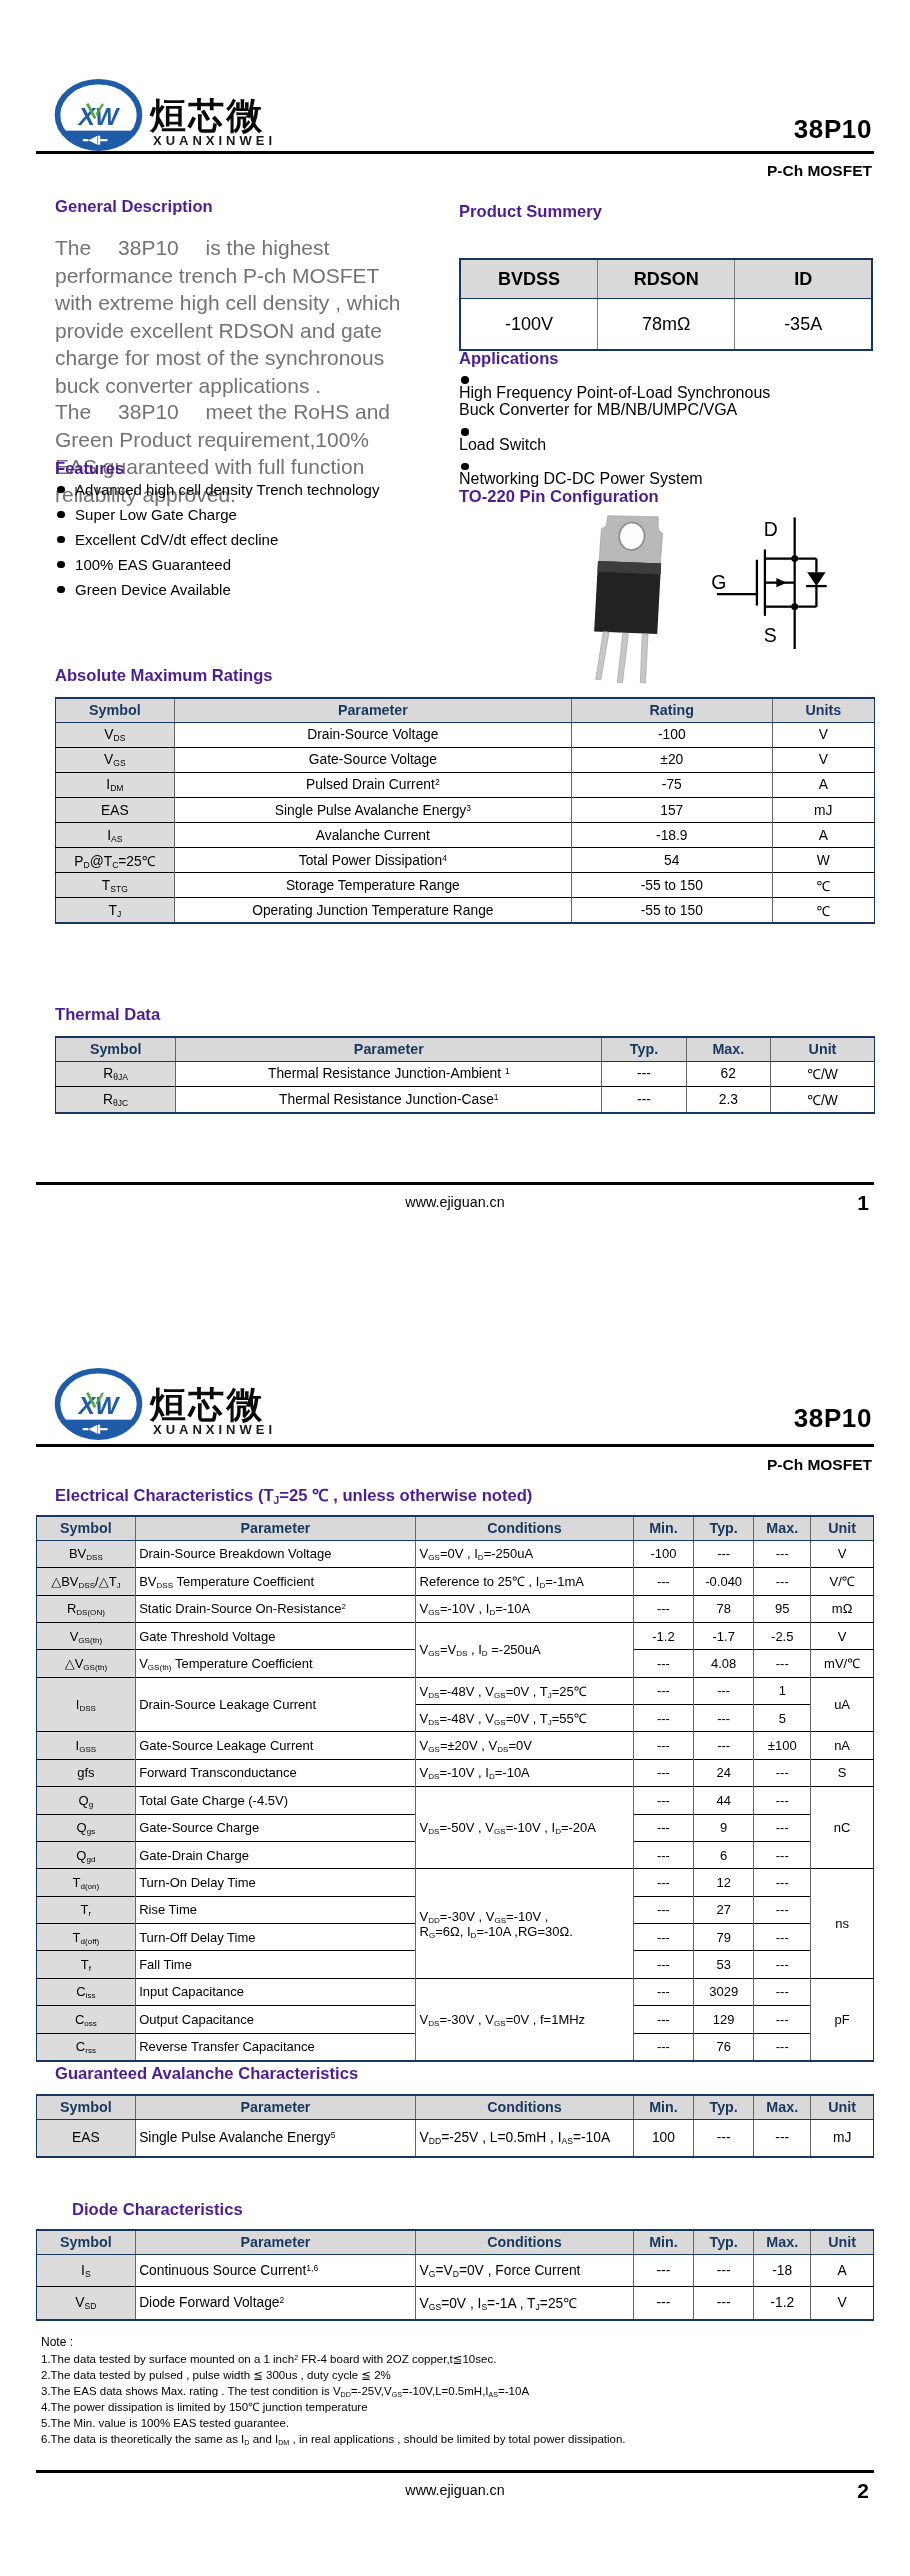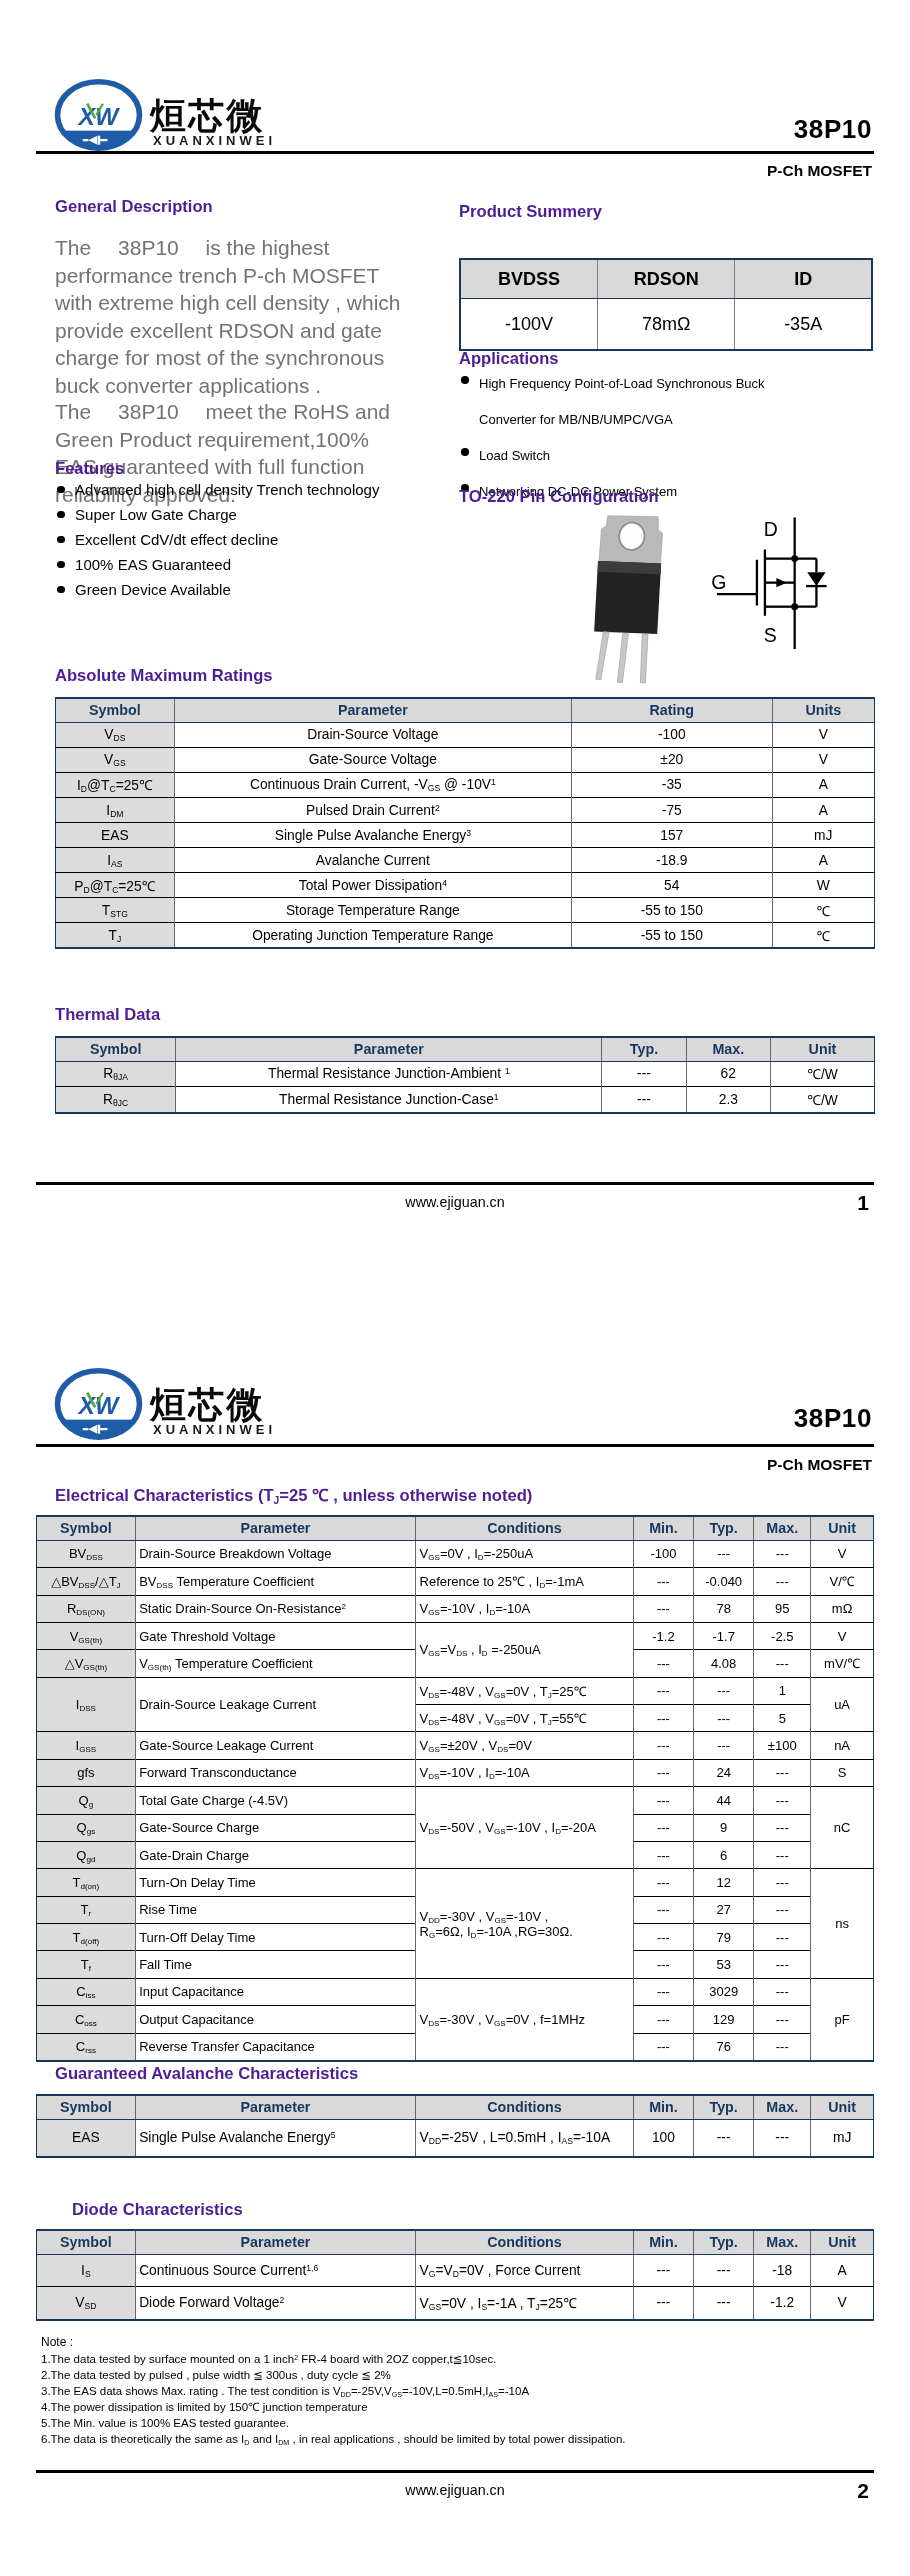--- a/index.html
+++ b/index.html
@@ -14,21 +14,21 @@
   .frule{background:#000;height:3.4px;}
   sub{font-size:62%;vertical-align:-0.25em;line-height:0;}
   sup{font-size:62%;vertical-align:0.45em;line-height:0;}
   
   .logo-zh{font-size:36px;font-weight:bold;letter-spacing:2.3px;color:#0a0a0a;}
   .logo-en{font-size:13px;font-weight:bold;letter-spacing:4px;color:#1a1a1a;}
   
   .body-text{font-size:21px;line-height:27.5px;color:#737373;}
   .blist{list-style:none;margin:0;padding:0;}
   .blist li{display:flex;align-items:flex-start;font-size:15px;line-height:25px;}
-  .blist.apps li{font-size:13px;line-height:36px;margin-bottom:0px;}
+  .blist.apps li{font-size:16px;line-height:17px;margin-bottom:0px;flex-direction:column;}
   .dot{width:7.5px;height:7.5px;border-radius:50%;background:#000;flex:0 0 7.5px;margin:8.6px 10.3px 0 2.3px;}
   .blist.apps .dot{margin-top:10.3px;}
   
   table{border-collapse:collapse;table-layout:fixed;}
   .sumtab{width:414px;border:2.3px solid #17375E;}
   .sumtab th{background:#D9D9D9;color:#000;font-size:18px;font-weight:bold;height:36px;border-bottom:1.7px solid #17375E;border-left:0.6px solid #7f7f7f;}
   .sumtab td{font-size:18px;text-align:center;height:48px;border-left:0.6px solid #7f7f7f;background:#fff;}
   .sumtab th:first-child,.sumtab td:first-child{border-left:none;}
   
   .dtab{border:1.7px solid #17375E;border-top:2.3px solid #17375E;border-bottom:2.3px solid #17375E;background:#fff;}
@@ -204,26 +204,20 @@
           <td>-100</td>
           <td>V</td>
         </tr>
     <tr class="grp">
           <td class="sym">V<sub>GS</sub></td>
           <td>Gate-Source Voltage</td>
           <td>±20</td>
           <td>V</td>
         </tr>
     <tr class="grp">
-          <td class="sym">I<sub>D</sub>@T<sub>C</sub>=25℃</td>
-          <td>Continuous Drain Current, -V<sub>GS</sub> @ -10V<sup>1</sup></td>
-          <td>-35</td>
-          <td>A</td>
-        </tr>
-    <tr class="grp">
           <td class="sym">I<sub>DM</sub></td>
           <td>Pulsed Drain Current<sup>2</sup></td>
           <td>-75</td>
           <td>A</td>
         </tr>
     <tr class="grp">
           <td class="sym">EAS</td>
           <td>Single Pulse Avalanche Energy<sup>3</sup></td>
           <td>157</td>
           <td>mJ</td>

